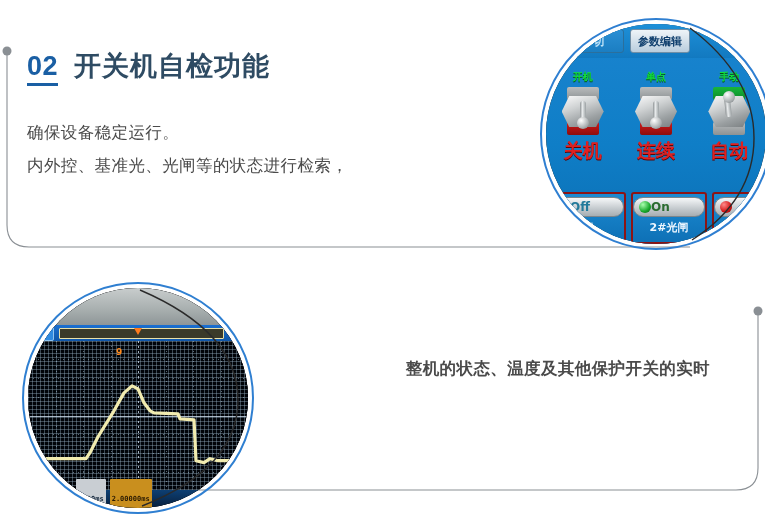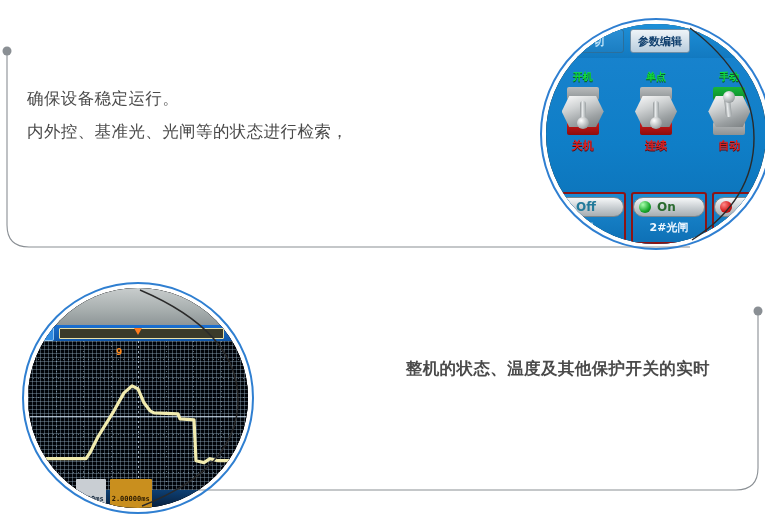--- a/index.html
+++ b/index.html
@@ -65,21 +65,21 @@
     font-size:11px;color:#11406e;font-weight:bold;
     display:flex;align-items:center;justify-content:center;
     font-family:"DejaVu Sans",sans-serif;white-space:nowrap;
   }
   .tab.dim{background:linear-gradient(180deg,#2a8fd4,#1b7ec2);color:#bfe2f7;border-color:#2b6f9c;}
 
   .switch-row{position:absolute;left:0;top:46px;width:100%;display:flex;}
   .switch-cell{flex:1;display:flex;flex-direction:column;align-items:center;}
   .sw-top-label{font-size:10px;font-weight:bold;color:#13e03a;font-family:"DejaVu Sans",sans-serif;
     text-shadow:0 1px 0 #064d12;margin-bottom:3px;white-space:nowrap;}
-  .sw-bot-label{font-size:11px;font-weight:bold;color:#e02020;font-family:"DejaVu Sans",sans-serif;
+  .sw-bot-label{font-size:19px;font-weight:bold;color:#e02020;font-family:"DejaVu Sans",sans-serif;
     text-shadow:0 1px 0 #5a0505;margin-top:3px;white-space:nowrap;}
   .toggle{position:relative;width:46px;height:48px;}
   .toggle .plate-top{position:absolute;left:7px;top:0;width:32px;height:13px;border-radius:2px;
     background:linear-gradient(180deg,#b9bcbd,#8d9294);}
   .toggle .plate-bot{position:absolute;left:7px;bottom:0;width:32px;height:13px;border-radius:2px;
     background:linear-gradient(180deg,#d01a1a,#8c0c0c);}
   .toggle.up .plate-top{background:linear-gradient(180deg,#18b63c,#0d8a2a);}
   .toggle.up .plate-bot{background:linear-gradient(180deg,#b9bcbd,#8d9294);}
   .toggle .hex{
     position:absolute;left:2px;top:9px;width:42px;height:31px;
@@ -96,21 +96,21 @@
   .toggle.up .lever{top:6px;height:24px;transform:rotate(-6deg);}
   .toggle.up .lever-ball{top:4px;}
 
   .btn-row{position:absolute;left:0;bottom:0;width:100%;height:52px;display:flex;gap:5px;padding:0 4px;box-sizing:border-box;}
   .btn-cell{flex:1;background:linear-gradient(180deg,#1c8ad2,#0e71b6);
     border:2px solid #8c1414;border-radius:3px;display:flex;flex-direction:column;
     align-items:center;justify-content:flex-start;padding-top:3px;box-sizing:border-box;}
   .pill{
     width:72px;height:20px;border-radius:10px;
     background:linear-gradient(180deg,#f6f8f9,#c3c9cd 60%,#a7aeb2);
-    border:1px solid #7b858b;display:flex;align-items:center;gap:6px;
+    border:1px solid #7b858b;display:flex;align-items:center;
     padding-left:5px;box-sizing:border-box;
   }
   .led{width:12px;height:12px;border-radius:50%;flex:0 0 auto;}
   .led.red{background:radial-gradient(circle at 33% 30%,#ff8a8a,#d01313 60%,#7c0808);}
   .led.green{background:radial-gradient(circle at 33% 30%,#a9ffae,#17a82a 60%,#0a5c17);}
   .pill-txt{font-size:12px;font-weight:bold;color:#2a6b2f;font-family:"DejaVu Sans",sans-serif;}
   .pill-txt.off{color:#227a9a;}
   .btn-sub{font-size:11px;font-weight:bold;color:#eef7ff;margin-top:3px;
     font-family:"DejaVu Sans",sans-serif;white-space:nowrap;}
 
@@ -157,20 +157,24 @@
 <div id="stage">
 
   <div class="bracket" style="left:0px;top:40px;width:765px;height:230px;">
     <svg width="765" height="230" viewBox="0 0 765 230" fill="none">
       <path d="M7 13 L7 185 Q7 207 29 207 L690 207" stroke="#8a8f94" stroke-width="1.1" fill="none"></path>
       <circle cx="7" cy="11" r="4.5" fill="#8a8f94"></circle>
     </svg>
   </div>
 
   <div class="block" style="left:27px;top:52px;width:470px;">
+    <div class="head-row">
+      <span class="num">02</span>
+      <span class="title">开关机自检功能</span>
+    </div>
     <div class="body-text" style="margin-top:30px;">
       <div>确保设备稳定运行。</div>
       <div>内外控、基准光、光闸等的状态进行检索，</div>
     </div>
   </div>
 
   <div class="circle-wrap" style="left:540px;top:18px;width:232px;height:232px;">
 
     <svg width="232" height="232" viewBox="0 0 232 232" fill="none" style="position:absolute;left:0;top:0;z-index:6;pointer-events:none;">
       <path d="M150 10 Q214 58 214 120 Q214 182 152 222" stroke="#2a2a2a" stroke-width="1.4" fill="none"></path>

